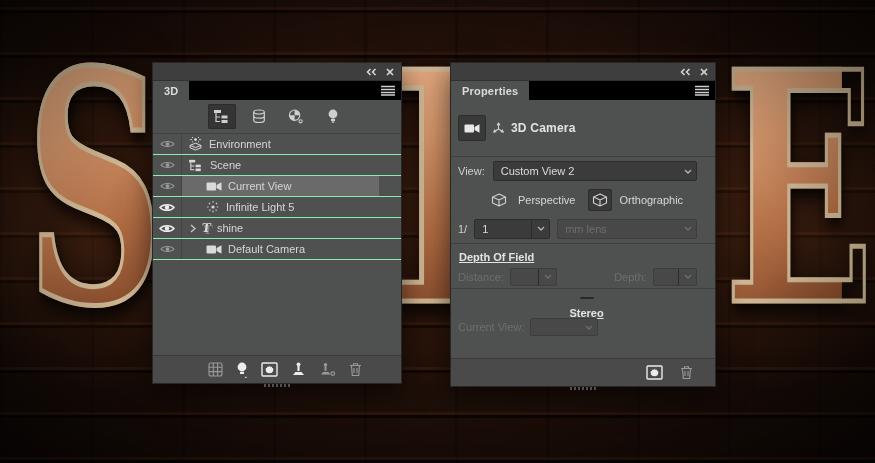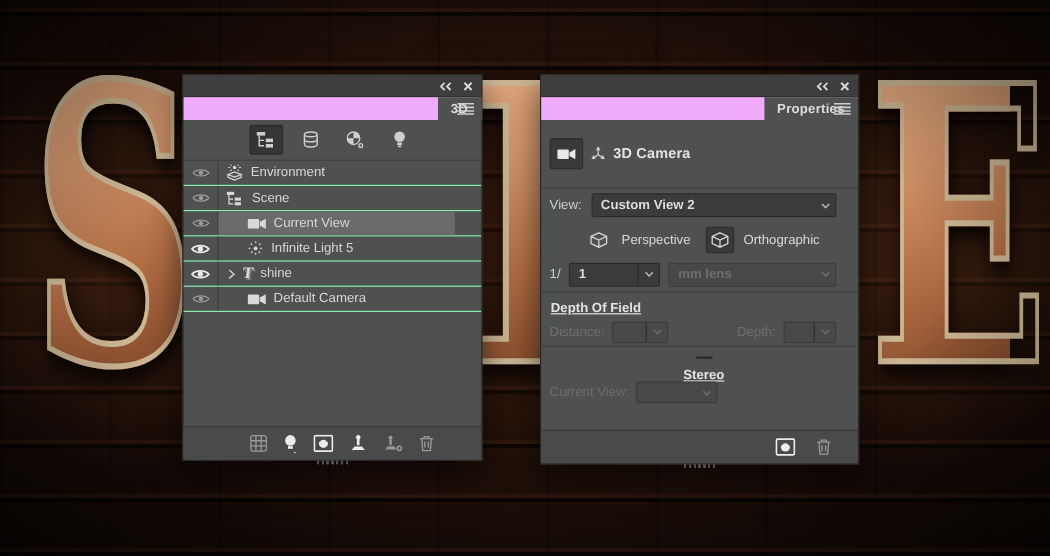--- a/index.html
+++ b/index.html
@@ -30,21 +30,21 @@
   .letter-i{left:377px;width:120px;}
   .letter-e{left:688px;width:190px;transform:scaleX(.62);}
   
   .panel{position:absolute;background:#4f5050;border:1px solid #272727;
     box-shadow:0 10px 26px rgba(0,0,0,.6);box-sizing:border-box;}
   #panel-3d{left:152px;top:62px;width:250px;height:322px;}
   #panel-props{left:450px;top:62px;width:266px;height:325px;}
   .chrome{height:17px;background:#3e3e3e;border-bottom:1px solid #313131;
     display:flex;align-items:center;justify-content:flex-end;gap:9px;padding:0 7px;}
   .chrome .wbtn{display:flex;align-items:center;color:#d9d9d9;cursor:pointer;}
-  .tabbar{height:19px;background:#f0abfc;display:flex;align-items:flex-end;position:relative;justify-content:flex-end;}
+  .tabbar{height:19px;background:#000000;display:flex;align-items:flex-end;position:relative;}
   .tab{height:19px;display:flex;align-items:center;padding:0 11px;background:#4f5050;
     font-size:11px;font-weight:bold;color:#dcdcdc;letter-spacing:.2px;}
   .menu-btn{position:absolute;right:6px;top:4px;color:#cfcfcf;cursor:pointer;}
   .grip{position:absolute;left:50%;bottom:-4px;width:26px;height:3px;margin-left:-13px;
     background:repeating-linear-gradient(90deg,#8a8a8a 0 2px,transparent 2px 4px);opacity:.55;}
   
   .filters{height:33px;display:flex;align-items:center;justify-content:center;gap:9px;
     border-bottom:1px solid #414141;}
   .fbtn{display:flex;align-items:center;justify-content:center;width:28px;height:25px;
     color:#cfcfcf;border-radius:2px;cursor:pointer;}
@@ -67,21 +67,21 @@
   .brighted{color:#ececec;}
   
   .pbody{font-size:11px;color:#cfcfcf;}
   .hdr-row{height:32px;display:flex;align-items:center;gap:5px;padding:12px 7px;}
   .cam-box{width:26px;height:24px;background:#393939;border:1px solid #2d2d2d;border-radius:2px;
     display:flex;align-items:center;justify-content:center;color:#e8e8e8;}
   .hdr-title{font-size:12px;font-weight:bold;color:#e3e3e3;letter-spacing:.2px;}
   .sep{height:1px;background:#404040;}
   .view-row{height:28px;display:flex;align-items:center;padding:0 18px 0 7px;gap:8px;}
   .combo{background:#3b3b3b;border:1px solid #2c2c2c;border-radius:2px;height:20px;
-    display:flex;align-items:center;box-sizing:border-box;cursor:pointer;font-weight:bold;}
+    display:flex;align-items:center;box-sizing:border-box;cursor:pointer;}
   .combo .val{flex:1;padding:0 7px;color:#dcdcdc;white-space:nowrap;overflow:hidden;}
   .combo .chev{width:17px;display:flex;align-items:center;justify-content:center;color:#b5b5b5;flex:0 0 17px;}
   .combo .chev.divided{border-left:1px solid #2c2c2c;height:100%;}
   .combo.disabled{background:#484848;border-color:#3d3d3d;cursor:default;}
   .combo.disabled .val{color:#6e6e6e;}
   .combo.disabled .chev{color:#6e6e6e;}
   .proj-row{height:29px;display:flex;align-items:center;gap:7px;padding-left:36px;}
   .cube-btn{display:flex;align-items:center;justify-content:center;width:24px;height:22px;
     border-radius:2px;color:#d5d5d5;cursor:pointer;}
   .cube-btn.sel{background:#393939;box-shadow:inset 0 0 0 1px #2d2d2d;}

